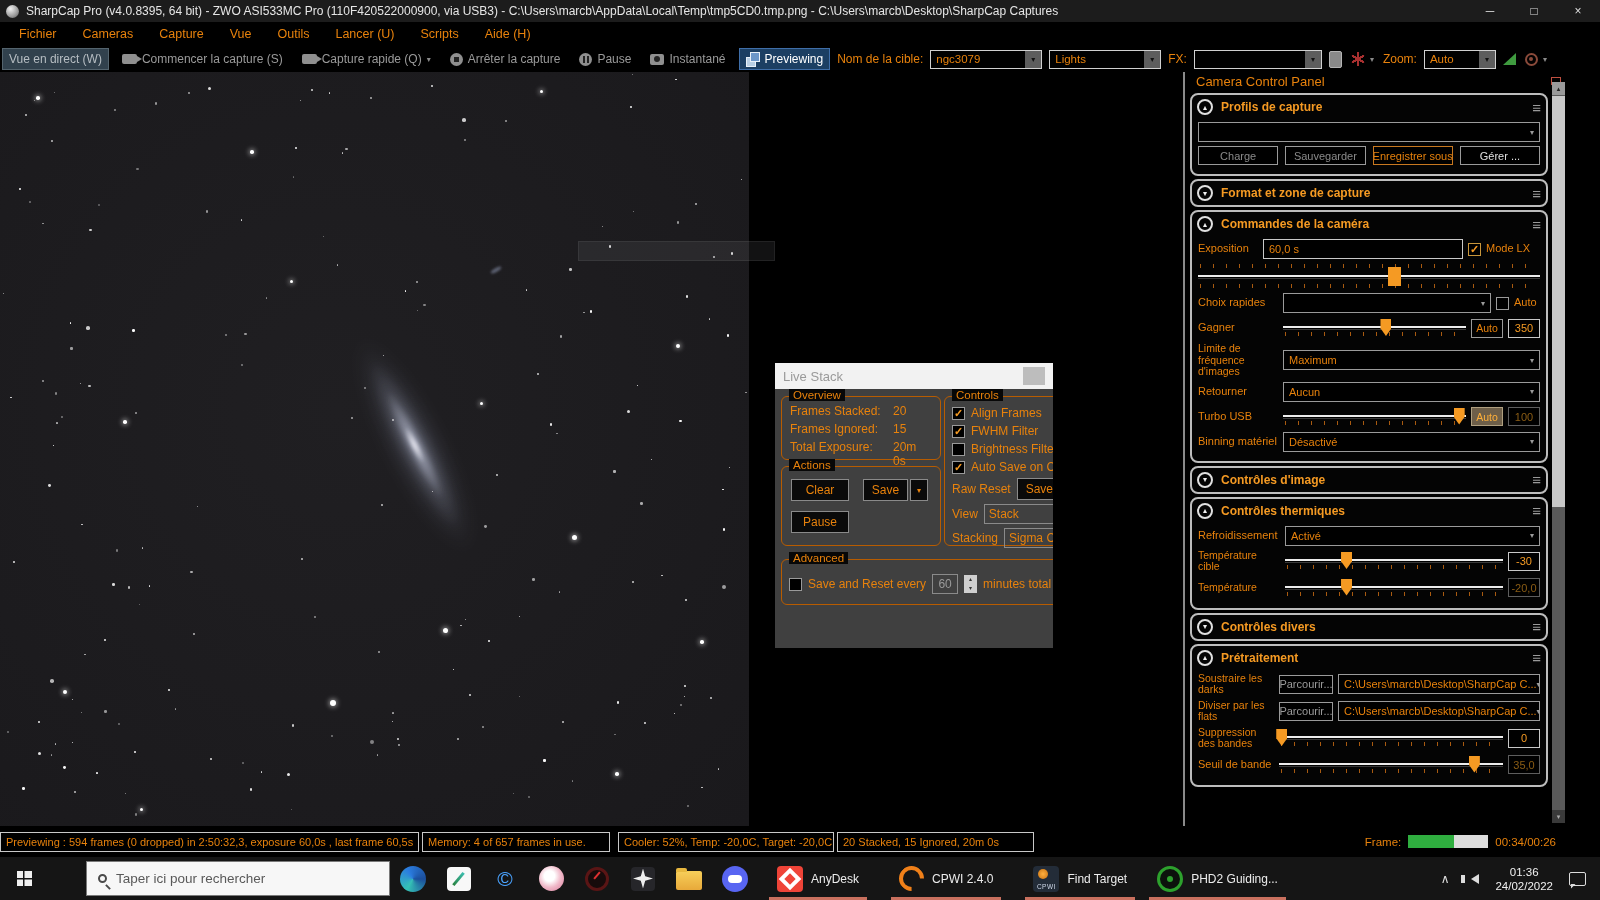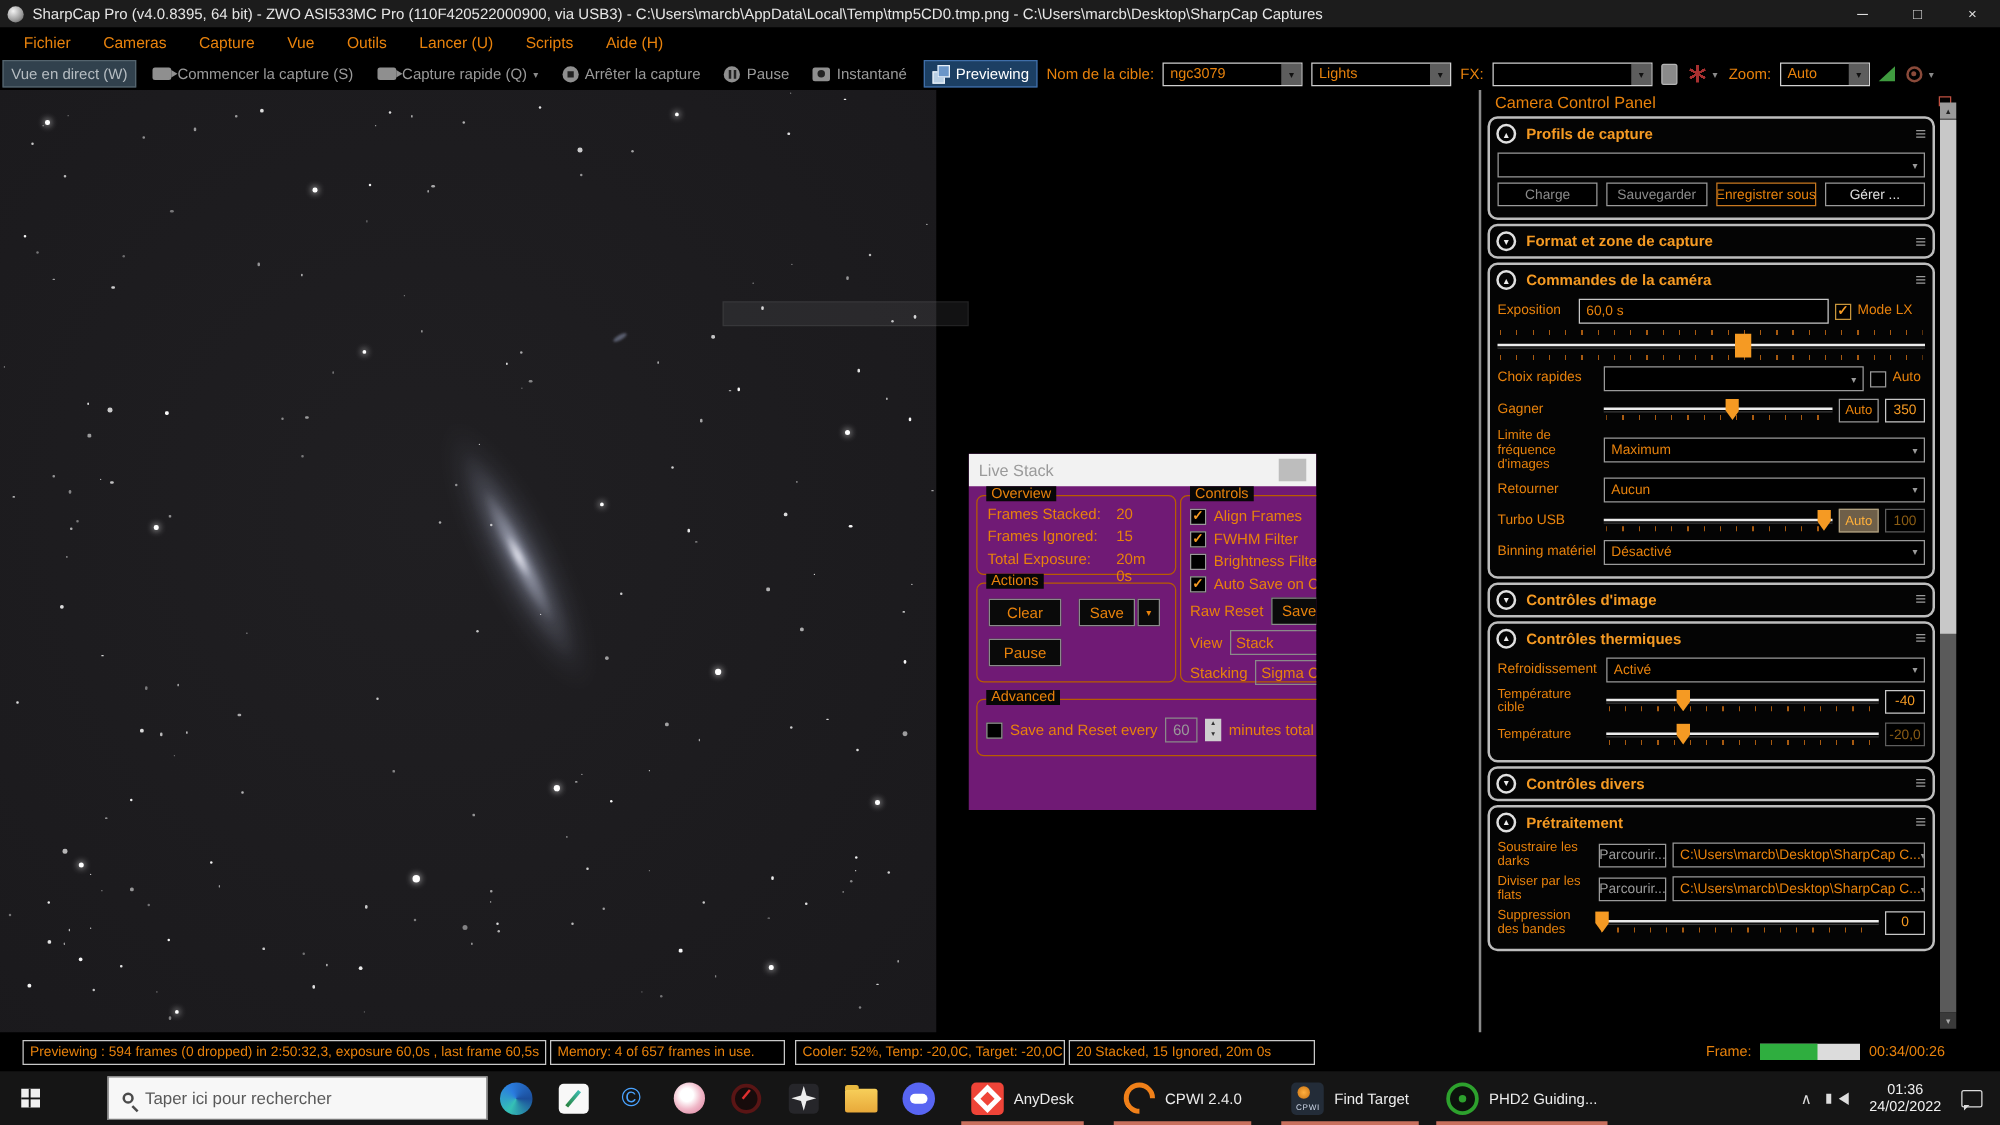--- a/index.html
+++ b/index.html
@@ -43,21 +43,21 @@
   .ic-reticle::after{content:"";position:absolute;left:2.5px;top:2.5px;width:4px;height:4px;border-radius:50%;background:#8a4a3a}
   
   #main{position:absolute;left:0;top:72px;width:1600px;height:754px;background:#000}
   #starfield{position:absolute;left:0;top:0;width:749px;height:754px;background:radial-gradient(ellipse at 45% 45%,#201f22,#1a191c);overflow:hidden}
   .star{position:absolute;border-radius:50%;background:#fff}
   .star.big{box-shadow:0 0 5px 1px rgba(255,255,255,.55)}
   .gal{position:absolute;border-radius:50%;transform:rotate(-27deg)}
   #ghost{position:absolute;left:578px;top:169px;width:197px;height:20px;background:rgba(130,130,138,.14);border:1px solid rgba(160,160,160,.12)}
   #splitter{position:absolute;left:1183px;top:0;width:2px;height:754px;background:#8a8a8a}
   
-  #lsdialog{position:absolute;left:775px;top:291px;width:278px;height:285px;overflow:hidden;background:#701a75;z-index:5}
+  #lsdialog{position:absolute;left:775px;top:291px;width:278px;height:285px;overflow:hidden;background:#404040;z-index:5}
   #ls-titlebar{height:26px;background:#f2f2f2;display:flex;align-items:center;padding:0 8px;color:#9a9a9a;font-size:13px}
   #ls-titlebtn{margin-left:auto;width:22px;height:18px;background:#bdbdbd}
   .grp{position:absolute;border:1px solid #b85c00;border-radius:6px;color:#e8820c;font-size:12px}
   .grp-legend{position:absolute;top:-8px;left:7px;background:#070707;padding:0 4px;font-size:11.5px;color:#e8820c}
   .ov-row{display:flex;padding:2px 8px;font-size:12px}
   .ov-lbl{width:103px;flex:none}
   .cbrow{display:flex;align-items:center;gap:6px;padding:2px 7px;font-size:12px;white-space:nowrap}
   .cb{width:13px;height:13px;border:1px solid #9a9a9a;background:#000;flex:none;display:flex;align-items:center;justify-content:center}
   .cb .cbm{display:none;color:#f59a23;font-size:11px;line-height:11px;font-weight:bold}
   .cb.on .cbm{display:block}
@@ -91,21 +91,21 @@
   .sl-thumb{position:absolute;top:2px;width:11px;height:17px;margin-left:-5px;background:#f59a23;clip-path:polygon(0 0,100% 0,100% 55%,50% 100%,0 55%)}
   .sl-thumb.rect{clip-path:none;width:13px;height:19px;top:1px}
   .autobtn{width:32px;height:19px;border:1px solid #9a9a9a;background:#000;color:#e8820c;font-size:10.5px;display:flex;align-items:center;justify-content:center;flex:none}
   .autobtn.active{background:#6e5f49;border-color:#b0a080;color:#ffb03a}
   .vscroll-up,.vscroll-dn{position:absolute;left:366px;width:13px;height:13px;font-size:7px;display:flex;align-items:center;justify-content:center}
   .vscroll-up{top:10px;background:#9a9a9a;color:#222}
   .vscroll-dn{top:738px;background:#3a3a3a;color:#aaa}
   #vtrack{position:absolute;left:366px;top:23px;width:13px;height:715px;background:#5a5a5a}
   #vthumb{position:absolute;left:366px;top:24px;width:13px;height:411px;background:#c8c8c8}
   
-  #statusbar{position:absolute;left:0;top:826px;width:1600px;height:31px;background:#000;display:flex;align-items:center;padding-left:18px}
+  #statusbar{position:absolute;left:0;top:826px;width:1600px;height:31px;background:#000;display:flex;align-items:center;padding-left:0}
   .seg{height:20px;border:1px solid #c8c8c8;color:#e8820c;font-size:11px;display:flex;align-items:center;padding:0 5px;white-space:nowrap;overflow:hidden;flex:none}
   #framearea{margin-left:auto;margin-right:44px;display:flex;align-items:center;gap:7px}
   #framelabel{color:#e8820c;font-size:11.5px}
   #framebar{width:80px;height:13px;background:#dcdcdc;position:relative}
   #framefill{position:absolute;left:0;top:0;height:100%;background:#2fae3f}
   #frametime{color:#e8820c;font-size:11.5px}
   
   #taskbar{position:absolute;left:0;top:857px;width:1600px;height:43px;background:#151515;display:flex;align-items:center}
   #startbtn{width:48px;height:43px;display:flex;align-items:center;justify-content:center;flex:none}
   .win-logo{width:15px;height:15px;background:linear-gradient(#151515,#151515) 50% 0/1.5px 100% no-repeat,linear-gradient(#151515,#151515) 0 50%/100% 1.5px no-repeat,#f0f0f0}
@@ -640,21 +640,21 @@
               <span class="carr">▾</span>
             </span>
         </div>
         <div class="prow">
           <span class="plbl" style="width:82px">Température cible</span>
           <span class="sl">
               <span class="sl-track"></span>
               <span class="sl-ticks"></span>
               <span class="sl-thumb" style="left:28%"></span>
             </span>
-          <span class="valbox">-40</span>
+          <span class="valbox">-30</span>
         </div>
         <div class="prow">
           <span class="plbl" style="width:82px">Température</span>
           <span class="sl">
               <span class="sl-track"></span>
               <span class="sl-ticks"></span>
               <span class="sl-thumb" style="left:28%"></span>
             </span>
           <span class="valbox dim">-20,0</span>
         </div>
@@ -691,20 +691,29 @@
             </span>
         </div>
         <div class="prow">
           <span class="plbl" style="width:76px">Suppression des bandes</span>
           <span class="sl">
               <span class="sl-track"></span>
               <span class="sl-ticks"></span>
               <span class="sl-thumb" style="left:1%"></span>
             </span>
           <span class="valbox">0</span>
+        </div>
+        <div class="prow">
+          <span class="plbl" style="width:76px;font-size:11px">Seuil de bande</span>
+          <span class="sl">
+              <span class="sl-track"></span>
+              <span class="sl-ticks"></span>
+              <span class="sl-thumb" style="left:87%"></span>
+            </span>
+          <span class="valbox dim">35,0</span>
         </div>
       </div>
     </div>
     <div id="vtrack"></div>
     <div id="vthumb"></div>
     <div class="vscroll-up">▴</div>
     <div class="vscroll-dn">▾</div>
   </div>
 </div>
 

